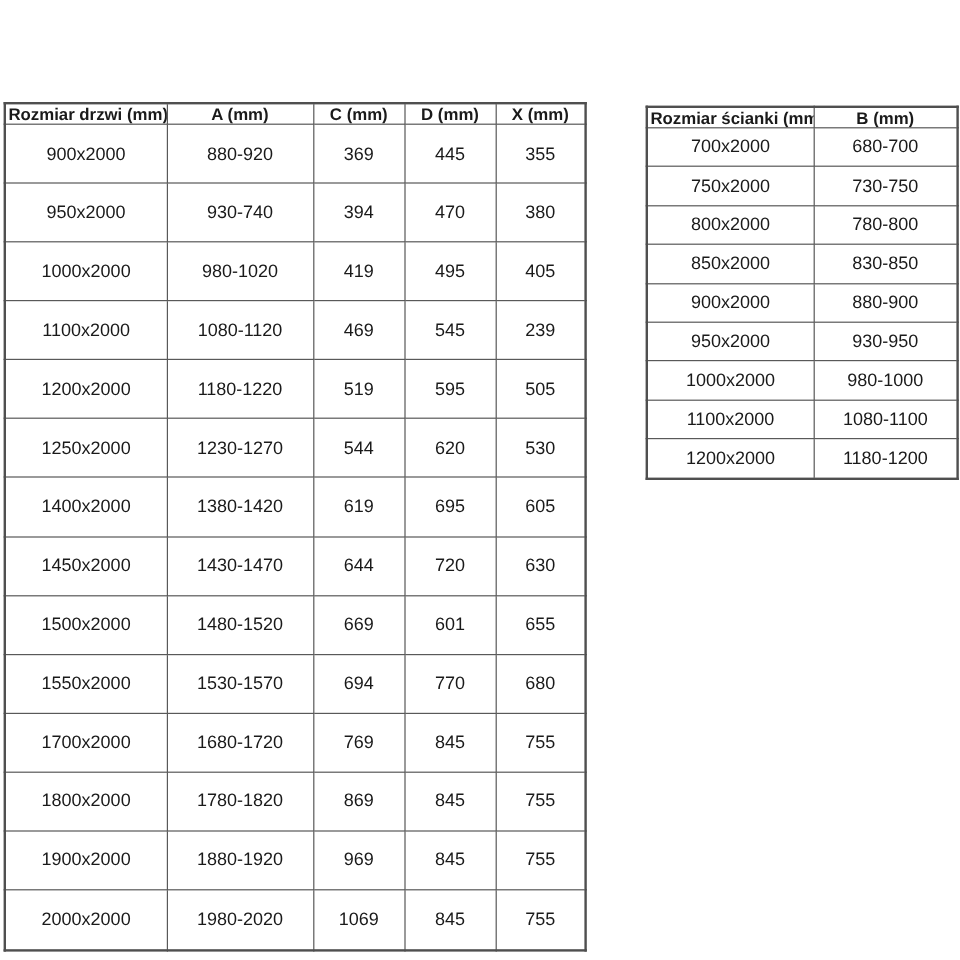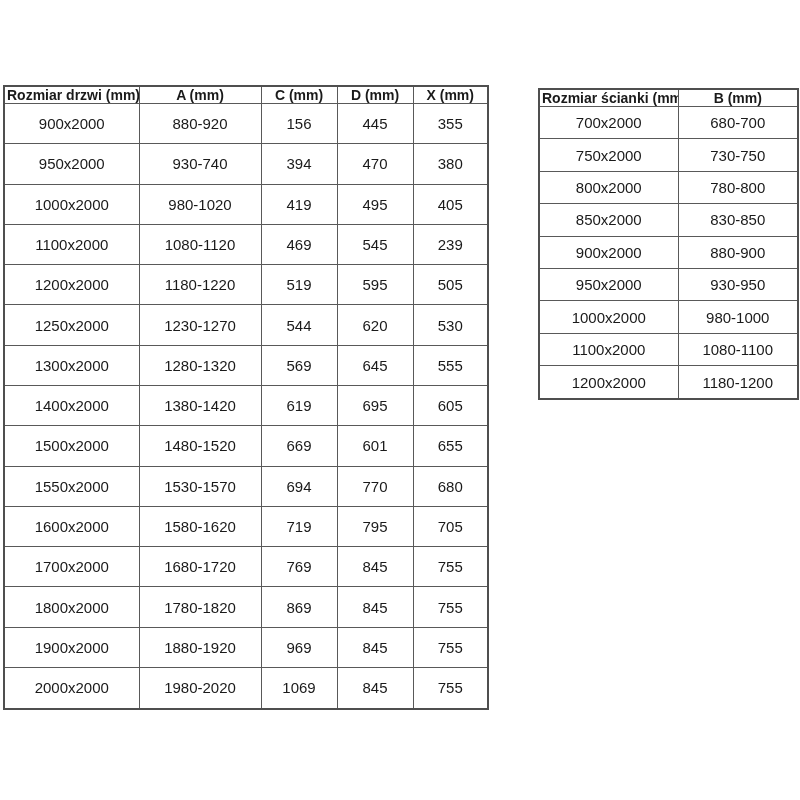--- a/index.html
+++ b/index.html
@@ -36,21 +36,21 @@
     font-weight: 400;
   }
   .spec-table th {
     font-size: 14px;
     font-weight: 700;
   }
   #door-table {
     left: 3px;
     top: 85px;
     width: 484px;
-    height: 625px;
+    height: 708px;
   }
   #wall-table {
     left: 538px;
     top: 88px;
     width: 259px;
     height: 312px;
   }
 </style>
 </head>
 <body>
@@ -71,21 +71,21 @@
           <th>A (mm)</th>
           <th>C (mm)</th>
           <th>D (mm)</th>
           <th>X (mm)</th>
         </tr>
       </thead>
       <tbody>
         <tr>
           <td>900x2000</td>
           <td>880-920</td>
-          <td>156</td>
+          <td>369</td>
           <td>445</td>
           <td>355</td>
         </tr>
         <tr>
           <td>950x2000</td>
           <td>930-740</td>
           <td>394</td>
           <td>470</td>
           <td>380</td>
         </tr>
@@ -111,53 +111,46 @@
           <td>505</td>
         </tr>
         <tr>
           <td>1250x2000</td>
           <td>1230-1270</td>
           <td>544</td>
           <td>620</td>
           <td>530</td>
         </tr>
         <tr>
-          <td>1300x2000</td>
-          <td>1280-1320</td>
-          <td>569</td>
-          <td>645</td>
-          <td>555</td>
-        </tr>
-        <tr>
           <td>1400x2000</td>
           <td>1380-1420</td>
           <td>619</td>
           <td>695</td>
           <td>605</td>
         </tr>
         <tr>
+          <td>1450x2000</td>
+          <td>1430-1470</td>
+          <td>644</td>
+          <td>720</td>
+          <td>630</td>
+        </tr>
+        <tr>
           <td>1500x2000</td>
           <td>1480-1520</td>
           <td>669</td>
           <td>601</td>
           <td>655</td>
         </tr>
         <tr>
           <td>1550x2000</td>
           <td>1530-1570</td>
           <td>694</td>
           <td>770</td>
           <td>680</td>
-        </tr>
-        <tr>
-          <td>1600x2000</td>
-          <td>1580-1620</td>
-          <td>719</td>
-          <td>795</td>
-          <td>705</td>
         </tr>
         <tr>
           <td>1700x2000</td>
           <td>1680-1720</td>
           <td>769</td>
           <td>845</td>
           <td>755</td>
         </tr>
         <tr>
           <td>1800x2000</td>

